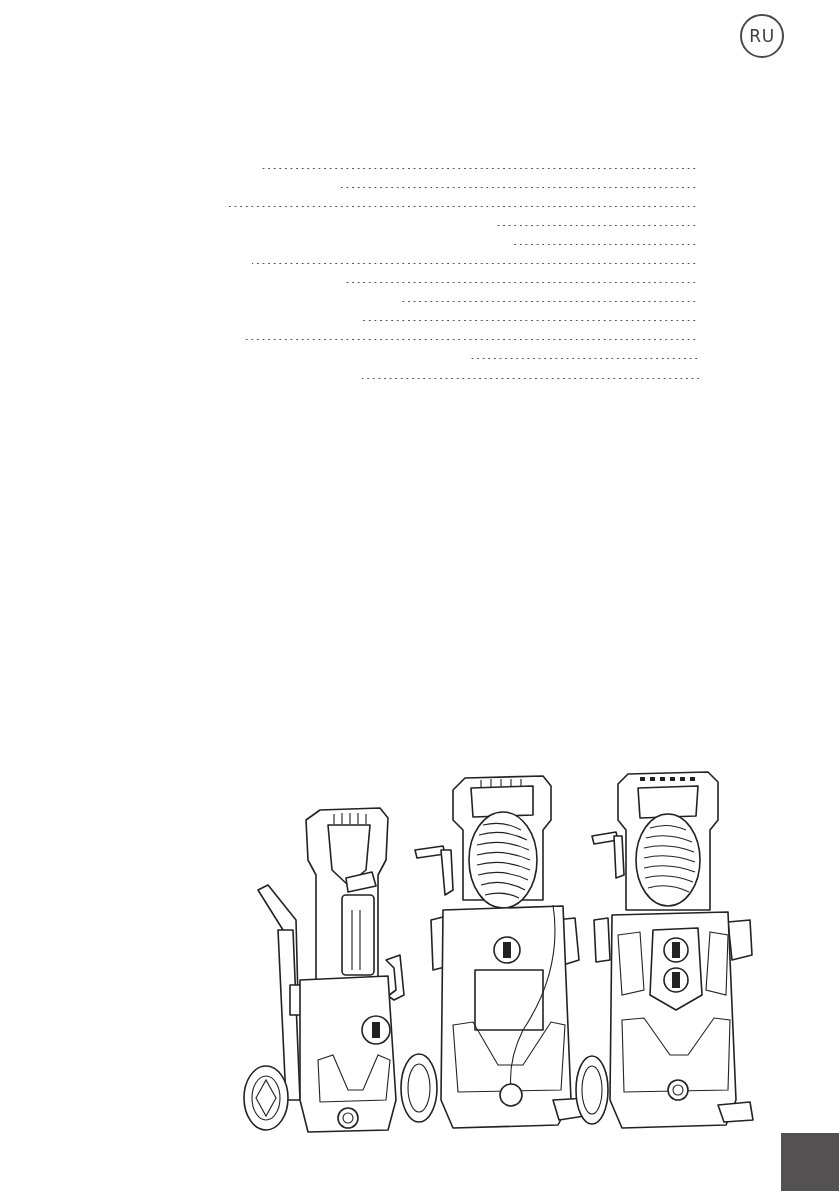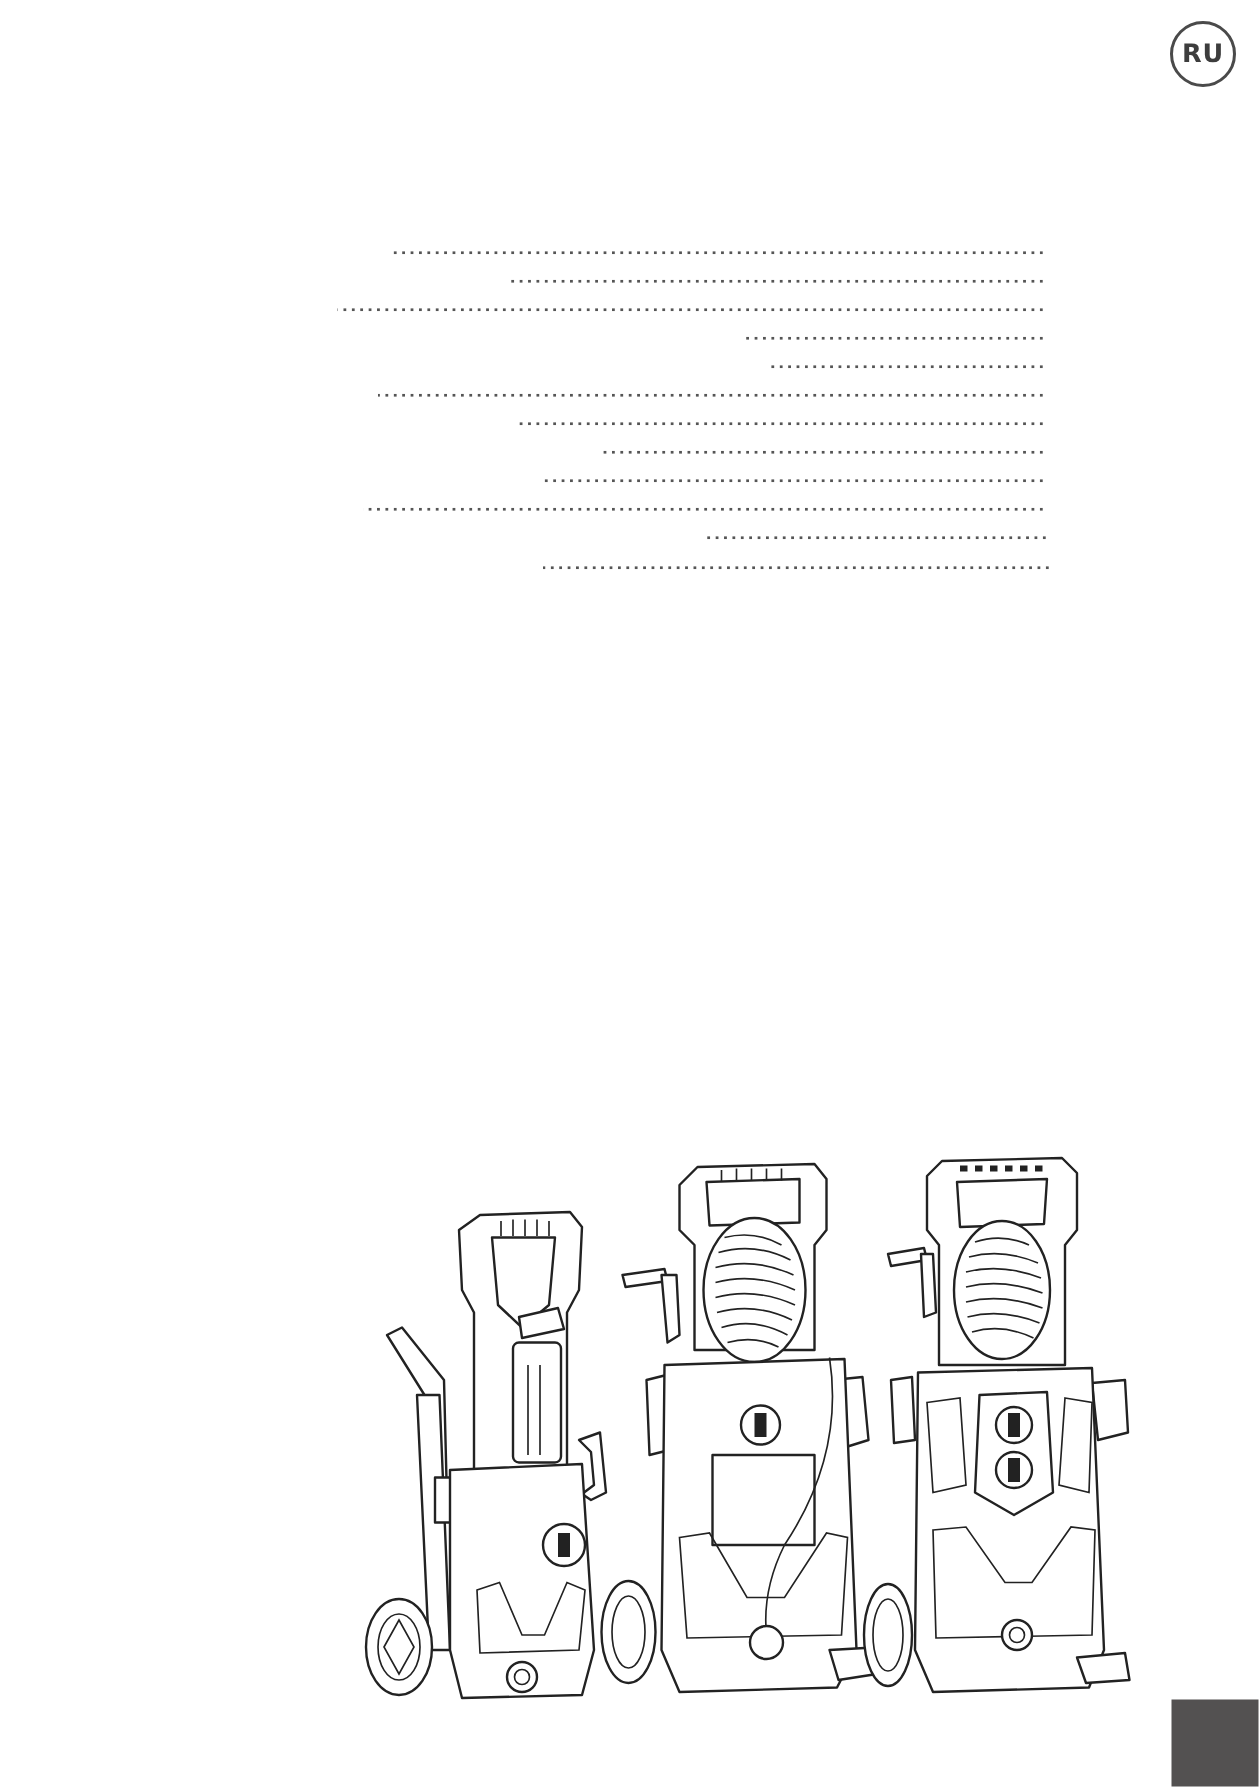--- a/index.html
+++ b/index.html
@@ -1,17 +1,17 @@
 <!DOCTYPE html>
 <html><head>
 <meta charset="utf-8">
 <style>
   html, body { margin:0; padding:0; background:#ffffff; }
   body { width:839px; height:1191px; position:relative; overflow:hidden; font-family:"DejaVu Sans", sans-serif; }
-  .lang-badge { position:absolute; left:780px; top:14px; width:44px; height:44px; border:2.5px solid #4a4a4a; border-radius:50%; box-sizing:border-box; display:flex; align-items:center; justify-content:center; color:#3d3d3d; font-weight:bold; font-size:17px; letter-spacing:0.5px; }
+  .lang-badge { position:absolute; left:740px; top:14px; width:44px; height:44px; border:2.5px solid #4a4a4a; border-radius:50%; box-sizing:border-box; display:flex; align-items:center; justify-content:center; color:#3d3d3d; font-weight:normal; font-size:17px; letter-spacing:0.5px; }
   .toc { position:absolute; left:0; top:0; width:839px; height:400px; }
   .leader { position:absolute; height:3px; background-image: radial-gradient(circle, #555 0.9px, transparent 1.1px); background-size:5.6px 3px; background-repeat:repeat-x; background-position:right center; }
   .illustrations { position:absolute; left:238px; top:770px; width:520px; height:370px; }
   .page-tab { position:absolute; left:781px; top:1133px; width:58px; height:58px; background:#535151; }
   svg .o { fill:#fff; stroke:#222; stroke-width:1.6; stroke-linejoin:round; }
   svg .l { fill:none; stroke:#222; stroke-width:1.1; }
   svg .d { fill:#222; }
 </style>
 </head>
 <body>

